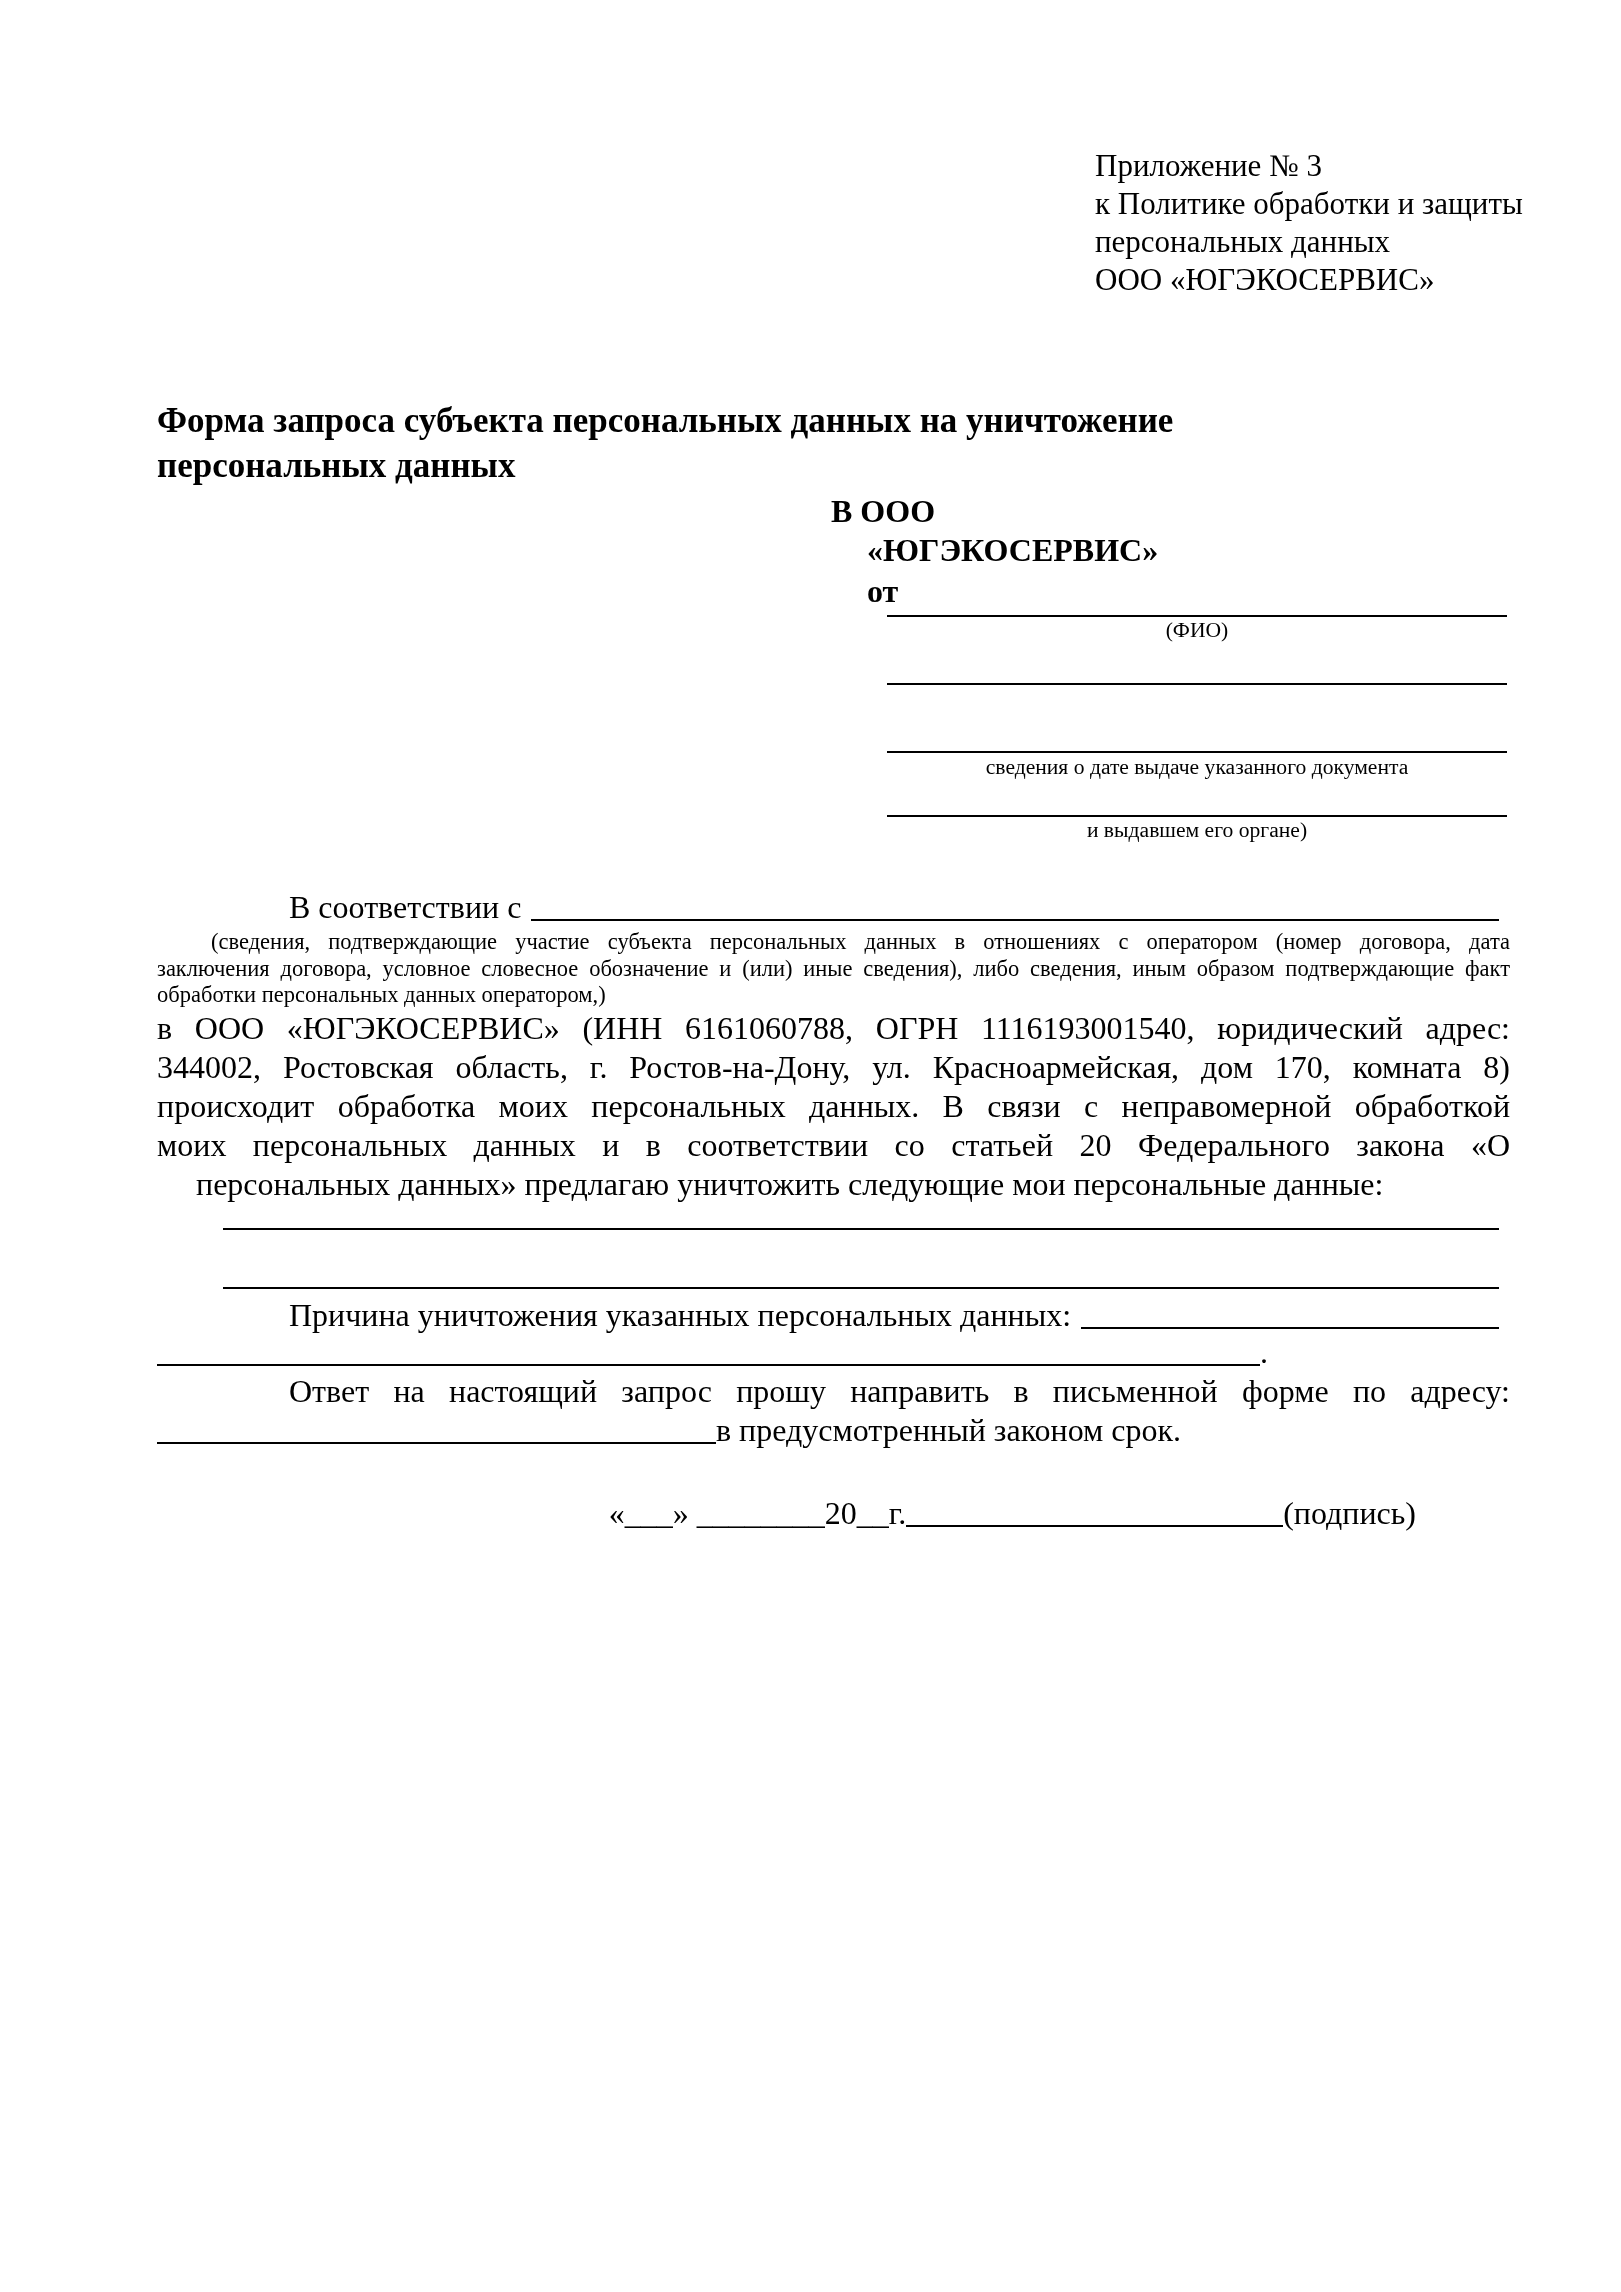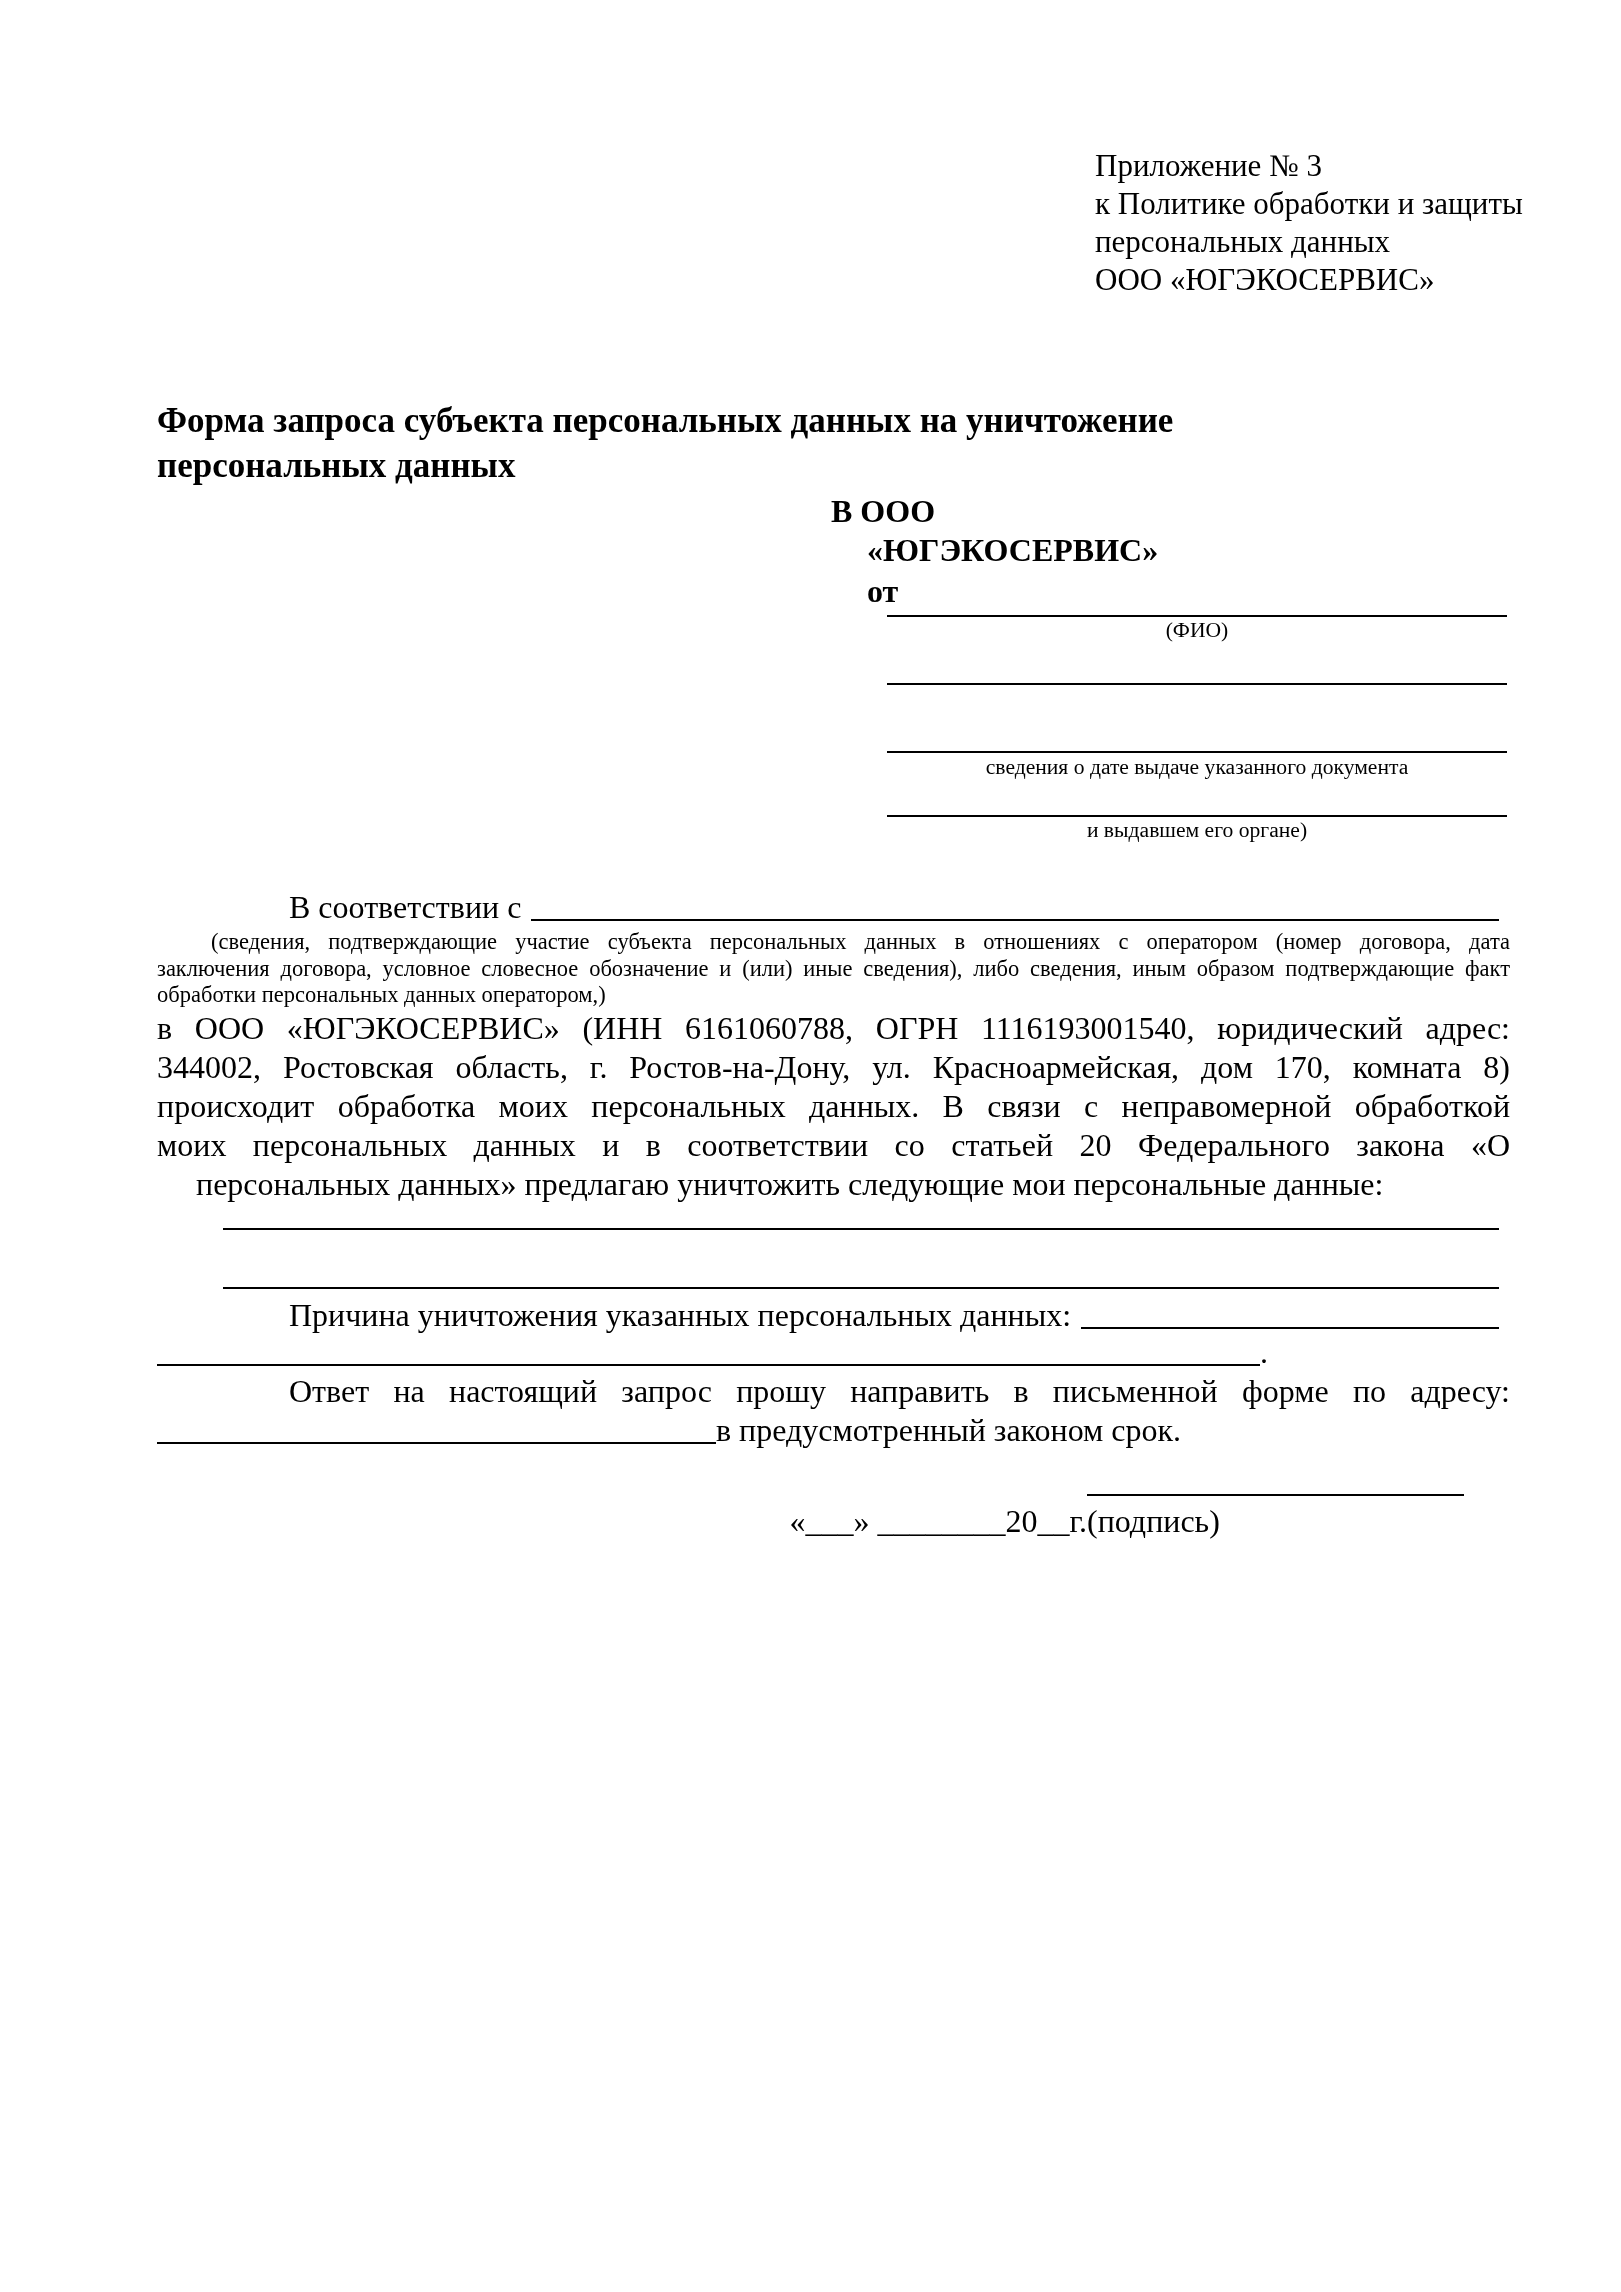--- a/index.html
+++ b/index.html
@@ -55,21 +55,21 @@
     position:absolute;left:157px;width:1353px;
     font-size:32px;line-height:39px;
     text-align:justify;text-align-last:justify;text-indent:132px;
   }
   
   .footer{
     position:absolute;left:157px;right:122px;top:1494px;
     display:flex;justify-content:flex-end;align-items:flex-end;
     font-size:32px;line-height:39px;
   }
-  .sig-group{display:flex;margin-right:35px;flex-direction:column;}
+  .sig-group{display:flex;margin-right:83px;}
   .sig-line{width:377px;border-bottom:2px solid #000;margin-bottom:5.9px;}
 </style>
 </head>
 <body>
 
 <div class="page">
 
   <div class="header">
     <div>Приложение № 3</div>
     <div>к Политике обработки и защиты</div>

